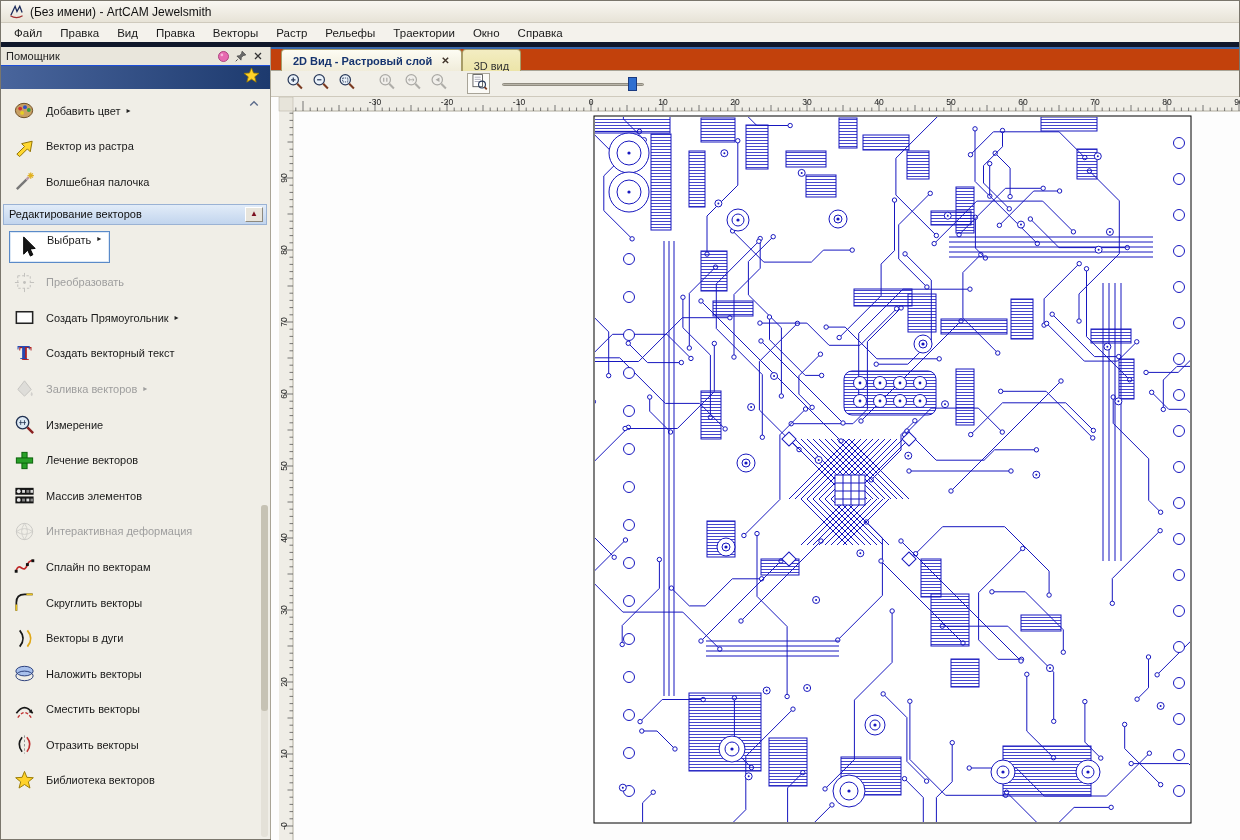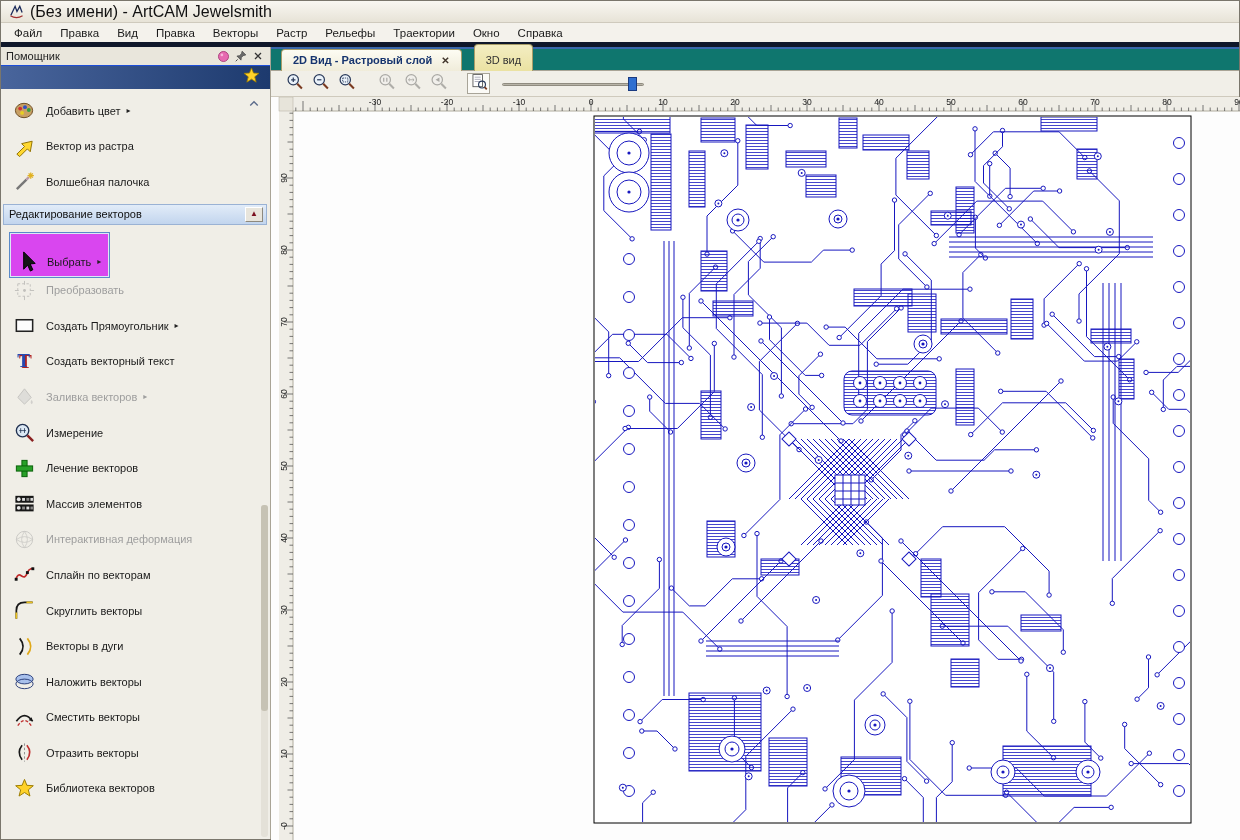--- a/index.html
+++ b/index.html
@@ -1,42 +1,42 @@
 <!DOCTYPE html>
 <html><head>
 <meta charset="utf-8">
 <style>
   *{margin:0;padding:0;box-sizing:border-box}
   html,body{width:1240px;height:840px;overflow:hidden;font-family:"Liberation Sans",sans-serif;background:#fff}
   .window{width:1240px;height:840px;border:1px solid #7a766c;display:flex;flex-direction:column;background:#f0eee7}
-  .titlebar{height:22px;background:linear-gradient(#f9f7f2,#e7e3d7);display:flex;align-items:center;gap:6px;padding:0 6px;font-size:16px;color:#111;border-bottom:1px solid #cfcabd;flex:0 0 22px}
+  .titlebar{height:22px;background:linear-gradient(#f9f7f2,#e7e3d7);display:flex;align-items:center;gap:6px;padding:0 6px;font-size:12px;color:#111;border-bottom:1px solid #cfcabd;flex:0 0 22px}
   .menubar{height:24px;background:#f4f2ec;display:flex;align-items:center;font-size:11.5px;border-bottom:5px solid #0f172a;flex:0 0 24px;padding-left:4px}
   .menu-item{padding:4px 9px;color:#1a1a1a;cursor:default}
   .content{flex:1;display:flex;min-height:0}
   .left-panel{width:270px;flex:0 0 270px;background:#f0eee7;border-right:1px solid #a9a496;display:flex;flex-direction:column;position:relative}
   .panel-header{height:19px;flex:0 0 19px;background:#e9e6dc;border-bottom:1px solid #1d4ed8;display:flex;align-items:center;font-size:11px;padding:0 5px;color:#222}
   .panel-header .spacer{flex:1}
   .ph-ic{width:15px;height:15px;display:flex;align-items:center;justify-content:center;margin-left:2px}
   .panel-banner{height:23px;flex:0 0 23px;display:flex;align-items:center;justify-content:flex-end;padding:0 9px}
   .tools{flex:1;padding-top:4px;position:relative;overflow:hidden}
   .tool-row{height:35.6px;display:flex;align-items:center;padding-left:8px;font-size:11px;color:#1a1a1a;white-space:nowrap}
   .tool-row .ticon{width:30px;height:26px;flex:0 0 30px;margin-right:7px;display:flex;align-items:center;justify-content:center}
   .tool-row.disabled{color:#9e9e9e}
   .tool-row.disabled .ticon{filter:grayscale(1) opacity(.45)}
-  .sel-box{display:inline-flex;align-items:center;border:1px solid #5a8ac8;background:#d946ef;padding:16px 8px 2px 2px;box-shadow:inset 0 0 0 1px #dce8f6}
+  .sel-box{display:inline-flex;border:1px solid #5a8ac8;background:#ffffff;padding:2px 8px 2px 2px;box-shadow:inset 0 0 0 1px #dce8f6}
   .sel-box .ticon{margin-right:5px}
   .arrow-glyph{font-size:8px;margin-left:6px;color:#222}
   .tool-row.disabled .arrow-glyph{color:#9e9e9e}
-  .section-row{height:21px;margin:4px 3px 12px 2px;background:linear-gradient(#e2ecf8,#c2d5ee);border:1px solid #9ab2d4;display:flex;align-items:center;font-size:11px;color:#101010;padding:0 3px 0 5px;justify-content:space-between}
+  .section-row{height:21px;margin:4px 3px 4px 2px;background:linear-gradient(#e2ecf8,#c2d5ee);border:1px solid #9ab2d4;display:flex;align-items:center;font-size:11px;color:#101010;padding:0 3px 0 5px;justify-content:space-between}
   .sec-btn{width:18px;height:15px;background:#e8e5dc;border:1px solid #8d897e;border-top-color:#fff;border-left-color:#fff;display:flex;align-items:center;justify-content:center;font-size:8px;color:#7a1020;line-height:1}
   .collapse-btn{position:absolute;top:8px;right:8px;width:16px;height:14px;display:flex;align-items:center;justify-content:center}
   .panel-scroll{position:absolute;right:2px;top:458px;bottom:2px;width:7px;background:#e4e1d8;border-radius:3px}
   .panel-scroll .thumb{width:7px;height:62%;background:#c6c2b4;border-radius:3px}
   .main{flex:1;display:flex;flex-direction:column;min-width:0}
-  .tabstrip{height:24px;flex:0 0 24px;background:#0f766e;border-top:2px solid #3a68ac;border-bottom:1px solid #a9a496;display:flex;align-items:center;padding-left:10px;gap:12px}
+  .tabstrip{height:24px;flex:0 0 24px;background:#c2410c;border-top:2px solid #3a68ac;border-bottom:1px solid #a9a496;display:flex;align-items:flex-start;padding-left:10px;gap:0}
   .tab{height:32px;display:flex;align-items:center;padding:0 11px;font-size:11px;border:1px solid #a89d68;border-bottom:none;border-radius:4px 4px 0 0;background:linear-gradient(#f3edc2,#e9e09c);color:#333;cursor:default}
   .tab.active{background:linear-gradient(#fdfcf3,#f0ecda);font-weight:bold;color:#16346e;height:22px}
   .tab-close{margin-left:9px;font-size:10px;color:#40342a;font-weight:bold;cursor:default}
   .toolbar{height:26px;flex:0 0 26px;background:#f1efe8;border-bottom:1px solid #cfcabd;display:flex;align-items:center;padding-left:12px;gap:3px}
   .tb-btn{width:23px;height:21px;display:flex;align-items:center;justify-content:center;border:1px solid transparent}
   .tb-btn.disabled{opacity:.38;filter:grayscale(1)}
   .tb-btn.framed{border:1px solid #a8a498;background:#fbfaf6}
   .tb-sep{width:11px;flex:0 0 11px}
   .slider{width:142px;height:16px;position:relative;margin-left:9px;flex:0 0 142px}
   .slider .track{position:absolute;left:0;right:0;top:7px;height:3px;background:#b8b4a8;border:1px solid #908c80;border-radius:2px}

